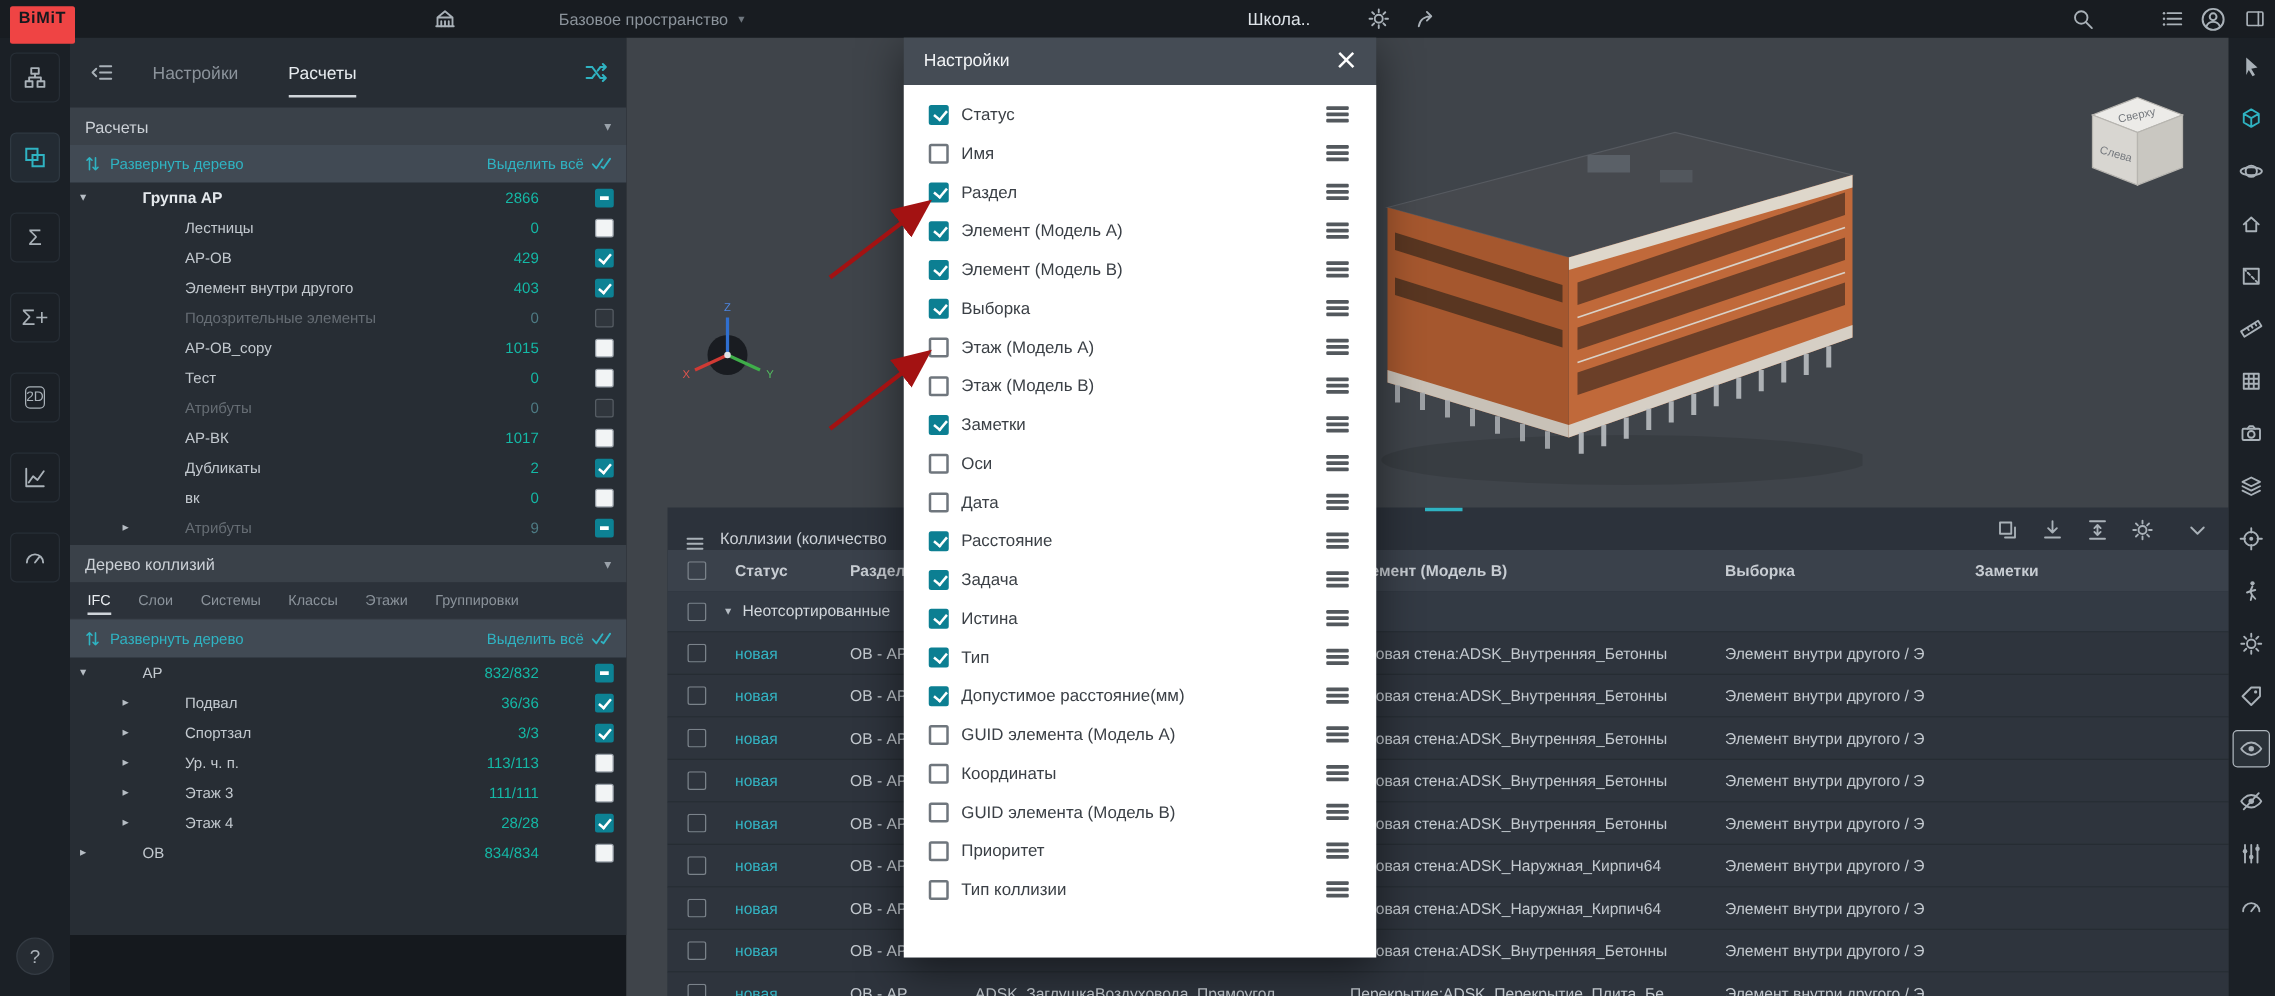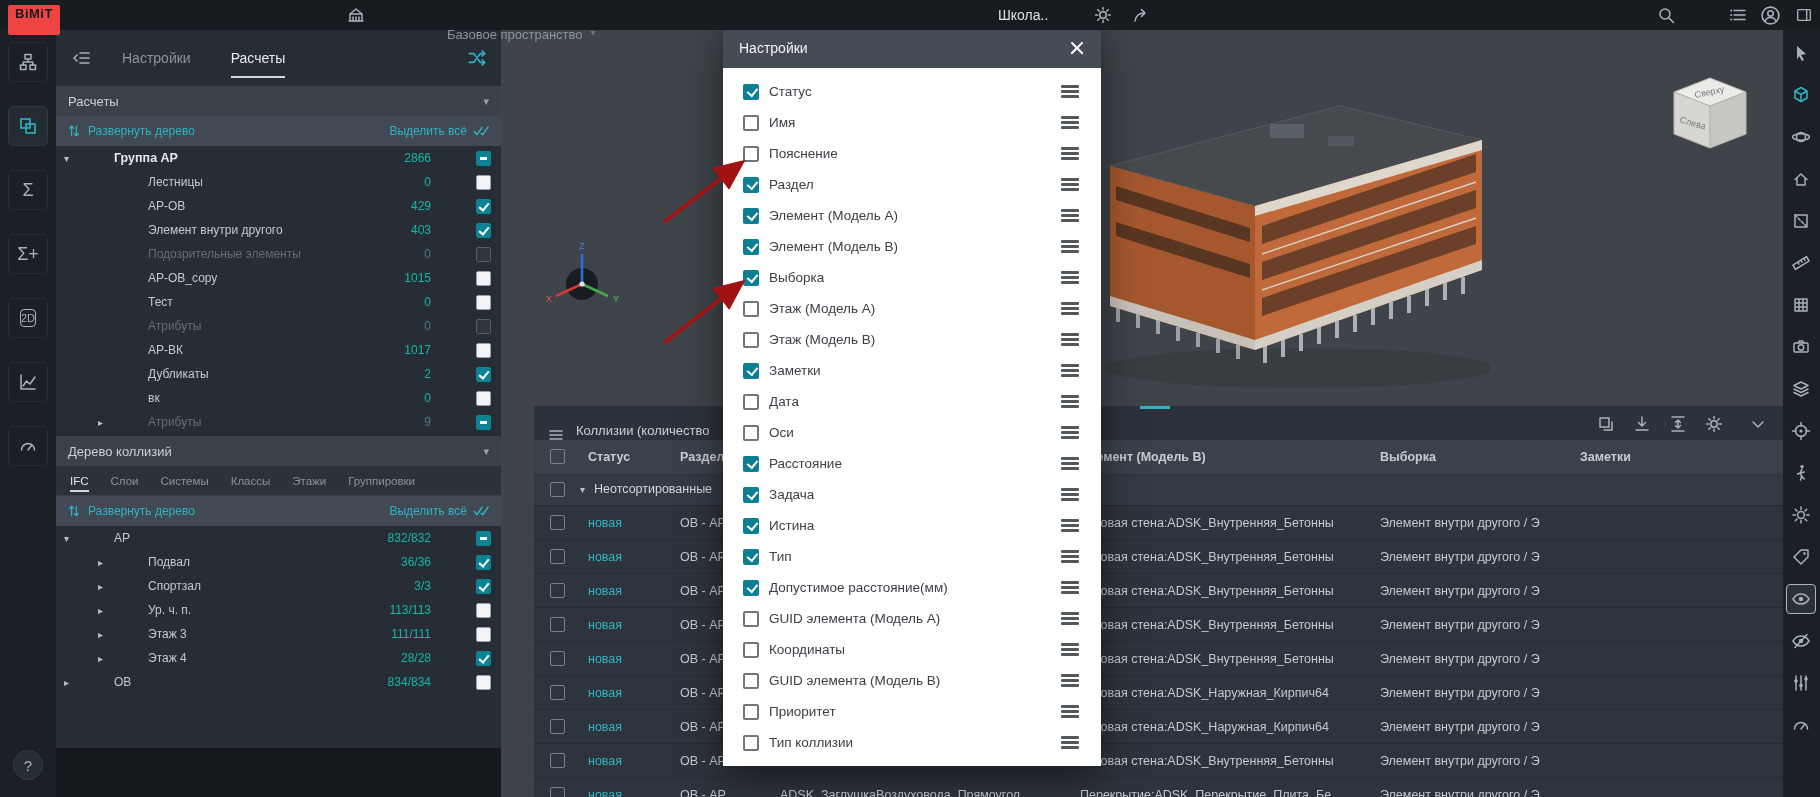--- a/index.html
+++ b/index.html
@@ -5,22 +5,22 @@
   * { margin:0; padding:0; box-sizing:border-box; }
   html,body { width:1820px; height:797px; overflow:hidden; background:#15191e;
     font-family:"Liberation Sans", sans-serif; }
   .abs { position:absolute; }
 
   
   .topbar { position:absolute; left:0; top:0; width:1820px; height:30px; background:#181c21; z-index:80; }
   .logo { position:absolute; left:8px; top:5px; background:#ef4444; color:#15191e; font-weight:bold;
     font-size:13px; padding:1px 7px 14px; border-radius:2px; letter-spacing:.5px; }
   .tb-ic { position:absolute; top:4px; width:22px; height:22px; display:flex; align-items:center; justify-content:center; cursor:pointer; }
-  .workspace { position:absolute; left:447px; top:0; height:30px; display:flex; gap:8px;
-    color:#8b939b; font-size:13px; cursor:pointer;margin-top:27px; }
+  .workspace { position:absolute; left:447px; top:0; height:30px; display:flex; align-items:center; gap:8px;
+    color:#8b939b; font-size:13px; cursor:pointer; }
   .workspace .car { font-size:10px; color:#6e767e; }
   .project { position:absolute; left:998px; top:0; height:30px; display:flex; align-items:center;
     color:#dde2e7; font-size:14px; }
   svg { display:block; }
   .st { stroke:#a9b1b8; fill:none; stroke-width:1.5; stroke-linecap:round; stroke-linejoin:round; }
   .fl { fill:#a9b1b8; stroke:none; }
 
   
   .lstrip { position:absolute; left:0; top:30px; width:56px; height:767px; background:#1b2026; z-index:70; }
   .ltool { position:absolute; left:8px; width:40px; height:40px; border:1px solid #272e36; border-radius:5px;
@@ -586,29 +586,20 @@
       <div class="mrow">
         <span class="mcb unchecked"></span>
         <span class="mlabel">Имя</span>
         <span class="handle">
           <i></i>
           <i></i>
           <i></i>
         </span>
       </div>
 
-      <div class="mrow">
-        <span class="mcb unchecked"></span>
-        <span class="mlabel">Пояснение</span>
-        <span class="handle">
-          <i></i>
-          <i></i>
-          <i></i>
-        </span>
-      </div>
 
       <div class="mrow">
         <span class="mcb checked"></span>
         <span class="mlabel">Раздел</span>
         <span class="handle">
           <i></i>
           <i></i>
           <i></i>
         </span>
       </div>
@@ -668,31 +659,31 @@
         <span class="mlabel">Заметки</span>
         <span class="handle">
           <i></i>
           <i></i>
           <i></i>
         </span>
       </div>
 
       <div class="mrow">
         <span class="mcb unchecked"></span>
+        <span class="mlabel">Оси</span>
+        <span class="handle">
+          <i></i>
+          <i></i>
+          <i></i>
+        </span>
+      </div>
+
+      <div class="mrow">
+        <span class="mcb unchecked"></span>
         <span class="mlabel">Дата</span>
-        <span class="handle">
-          <i></i>
-          <i></i>
-          <i></i>
-        </span>
-      </div>
-
-      <div class="mrow">
-        <span class="mcb unchecked"></span>
-        <span class="mlabel">Оси</span>
         <span class="handle">
           <i></i>
           <i></i>
           <i></i>
         </span>
       </div>
 
       <div class="mrow">
         <span class="mcb checked"></span>
         <span class="mlabel">Расстояние</span>

